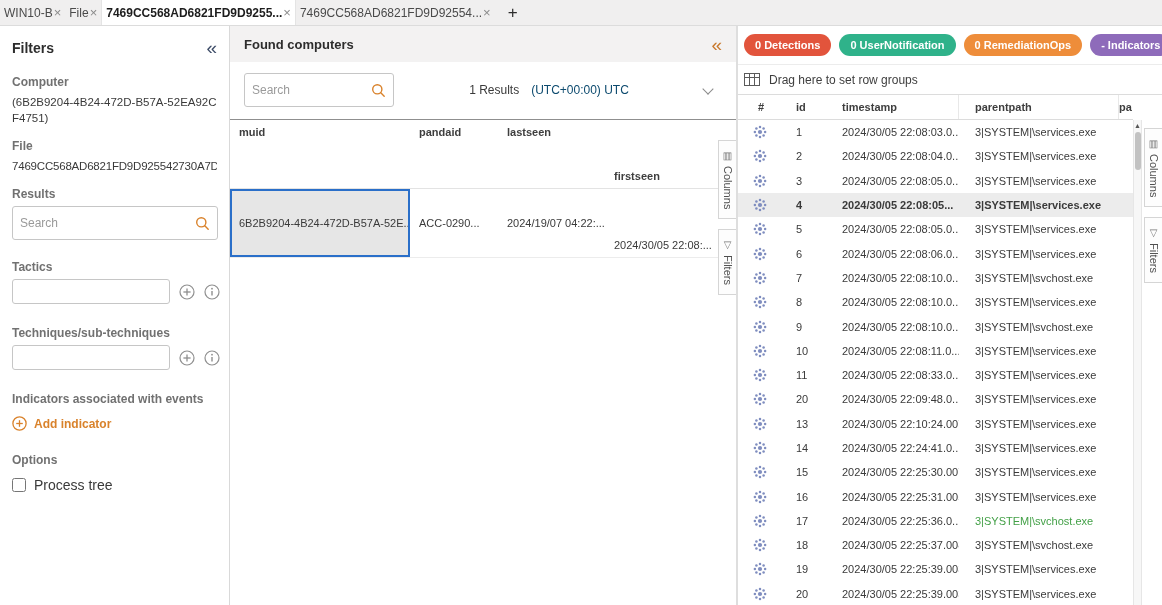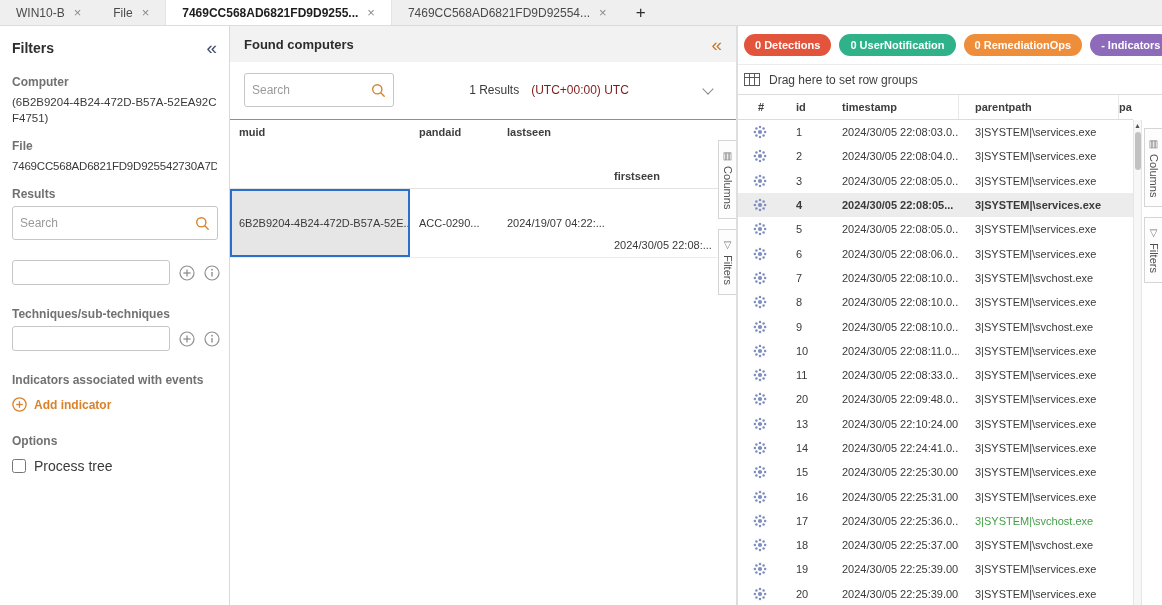--- a/index.html
+++ b/index.html
@@ -3,21 +3,21 @@
 <meta charset="utf-8">
 <style>
   * { box-sizing: border-box; margin: 0; padding: 0; }
   html, body { width: 1162px; height: 605px; }
   body { font-family: "Liberation Sans", sans-serif; font-size: 12px; color: #3c3c3c; background: #fff; overflow: hidden; }
   .app { width: 1162px; height: 605px; display: flex; flex-direction: column; }
 
   
   .tabbar { flex: 0 0 26px; height: 26px; background: #f0efef; border-bottom: 1px solid #dcdcdc; display: flex; align-items: stretch; }
   .tabs { display: flex; align-items: stretch; }
-  .tab { display: flex; align-items: center; gap: 9px; padding: 0 16px; font-size: 12px; color: #4a4a4a; cursor: pointer; white-space: nowrap; }
+  .tab { display: flex; align-items: center; gap: 1px; padding: 0 4px; font-size: 12px; color: #4a4a4a; cursor: pointer; white-space: nowrap; }
   .tab.active { background: #fff; color: #1d1d1d; font-weight: bold; border-right: 1px solid #e4e4e4; border-left: 1px solid #e4e4e4; }
   .tab .close { color: #8a8a8a; font-size: 13px; font-weight: normal; }
   .newtab { display: flex; align-items: center; padding: 0 13px; font-size: 17px; color: #2d2d2d; cursor: pointer; }
 
   .main { flex: 1; display: flex; min-height: 0; }
 
   
   .filters { flex: 0 0 230px; border-right: 1px solid #d9d9d9; padding: 12px 12px 0 12px; background: #fff; overflow: hidden; }
   .f-title-row { display: flex; justify-content: space-between; align-items: center; margin-bottom: 18px; }
   .f-title { font-size: 14px; font-weight: bold; color: #2d2d2d; }
@@ -38,21 +38,21 @@
   .checkbox-label { font-size: 14px; color: #3a3a3a; }
 
   
   .found { flex: 0 0 508px; border-right: 2px solid #dedede; display: flex; flex-direction: column; background: #fff; position: relative; min-width: 0; }
   .found-header { flex: 0 0 36px; height: 36px; background: #f3f2f2; display: flex; justify-content: space-between; align-items: center; padding: 0 14px; }
   .found-title { font-size: 13px; font-weight: bold; color: #2d2d2d; }
   .collapse-mid { font-size: 19px; color: #c9792c; cursor: pointer; line-height: 1; }
   .found-toolbar { display: flex; align-items: center; padding: 11px 14px 12px 14px; }
   .found-toolbar .search-box { width: 150px; }
   .results-count { margin-left: auto; font-size: 12px; color: #3a3a3a; }
-  .tz { font-size: 12px; color: #7f1d1d; margin-left: 12px; }
+  .tz { font-size: 12px; color: #0c4a6e; margin-left: 12px; }
   .chevron-down { width: 8px; height: 8px; border-right: 1.6px solid #8a8a8a; border-bottom: 1.6px solid #8a8a8a; transform: rotate(45deg); margin-left: auto; margin-right: 10px; margin-top: -3px; cursor: pointer; }
   .fc-table { border-top: 1px solid #8f8f8f; }
   .fc-head { display: flex; border-bottom: 1px solid #e3e3e3; }
   .fc-cell { padding: 6px 9px; font-size: 11px; white-space: nowrap; overflow: hidden; }
   .fc-head .fc-cell { font-weight: bold; color: #3e3e3e; }
   .col-muid { width: 180px; }
   .col-pandaid { width: 88px; }
   .col-lastseen { width: 107px; }
   .col-firstseen { width: 110px; margin-top: 44px; }
   .fc-row { display: flex; border-bottom: 1px solid #ececec; background: #fff; min-height: 26px; align-items: stretch; }
@@ -131,20 +131,21 @@
       <div class="search-box mb-lg">
         <input type="text" placeholder="Search" style="">
         <span class="icon-btn">
           <svg width="15" height="15" viewBox="0 0 15 15">
               <circle cx="6.3" cy="6.3" r="4.6" fill="none" stroke="#d9822b" stroke-width="1.4"></circle>
               <line x1="9.8" y1="9.8" x2="13.2" y2="13.2" stroke="#d9822b" stroke-width="1.4" stroke-linecap="round"></line>
             </svg>
         </span>
       </div>
 
+      <div class="f-label">Tactics</div>
       <div class="input-row">
         <input class="small-input" type="text" style="">
         <span class="icon-btn">
           <svg width="16" height="16" viewBox="0 0 16 16">
               <circle cx="8" cy="8" r="7" fill="none" stroke="#8f8f8f" stroke-width="1.2"></circle>
               <line x1="8" y1="4.4" x2="8" y2="11.6" stroke="#8f8f8f" stroke-width="1.3"></line>
               <line x1="4.4" y1="8" x2="11.6" y2="8" stroke="#8f8f8f" stroke-width="1.3"></line>
             </svg>
         </span>
         <span class="icon-btn">

